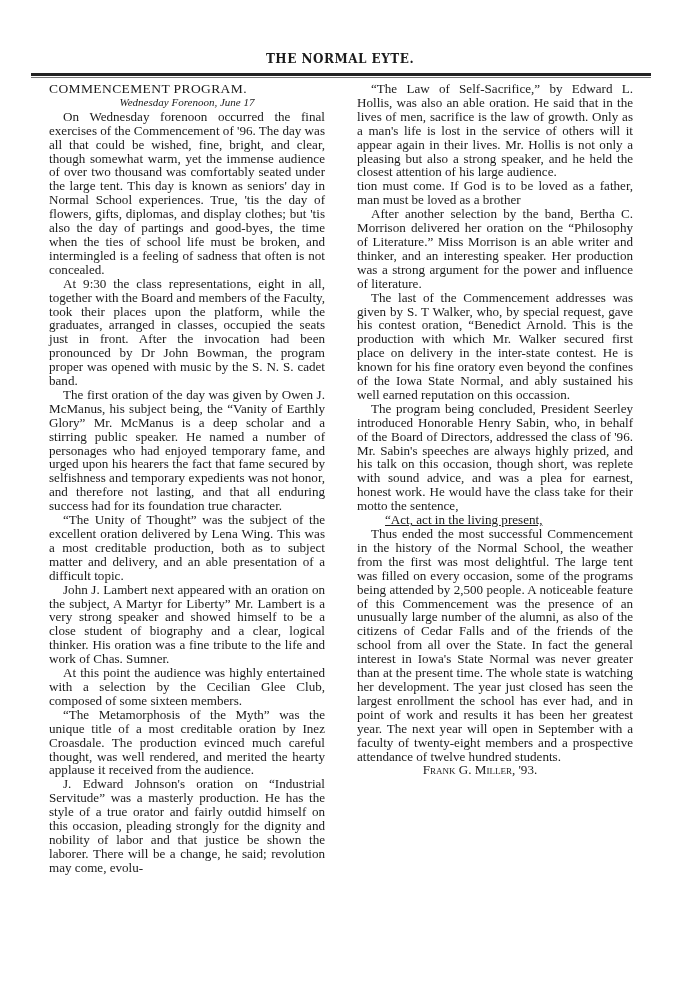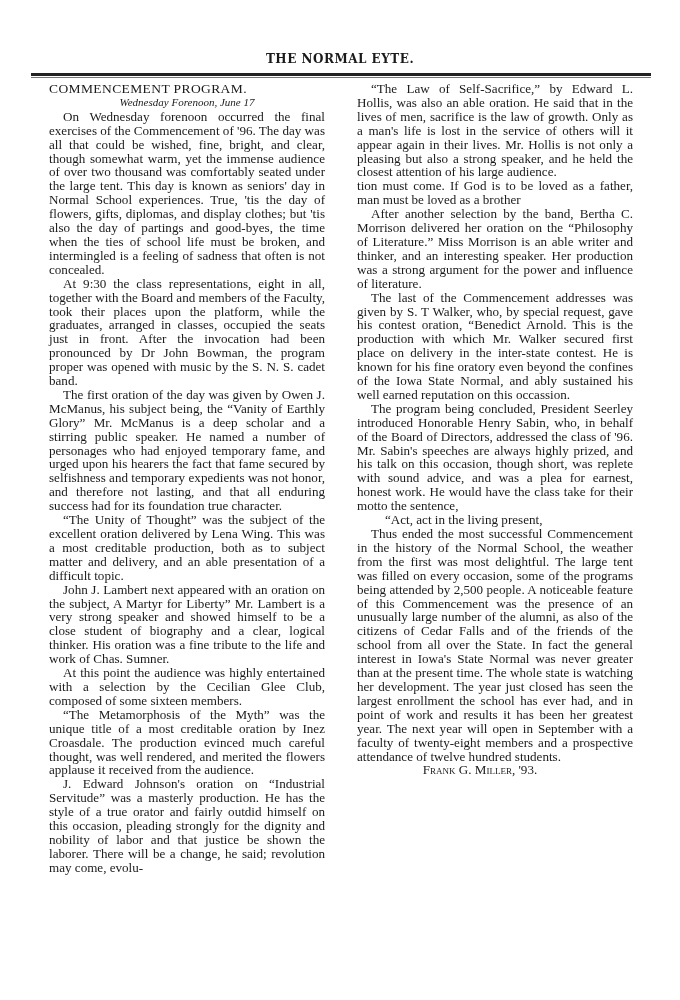--- a/index.html
+++ b/index.html
@@ -6,42 +6,42 @@
   body { width: 680px; height: 1000px; position: relative; overflow: hidden; font-family: "Liberation Serif", "DejaVu Serif", serif; color: #1a1a1a; }
   .masthead { position: absolute; top: 52px; left: 0; width: 680px; text-align: center; font-family: "DejaVu Serif", serif; font-weight: bold; font-size: 12px; letter-spacing: 0.5px; }
   .rule { position: absolute; top: 73px; left: 31px; width: 620px; height: 3px; background: #222; }
   .rule2 { position: absolute; top: 77px; left: 31px; width: 620px; height: 1px; background: #777; }
   .col { position: absolute; top: 82px; width: 276px; font-size: 13.1px; line-height: 13.9px; text-align: justify; }
   .col.left { left: 49px; }
   .col.right { left: 357px; }
   .col p { margin: 0; text-indent: 14px; }
   .title { text-align: left; font-size: 13.5px; letter-spacing: 0.4px; margin: 2px 0 4px 0; text-indent: 0 !important; }
   .subtitle { text-align: center; font-style: italic; font-size: 11px; margin-bottom: 3px; text-indent: 0 !important; }
-  .verse { margin: 8px 0 8px 0; padding-left: 28px; text-indent: 0 !important; text-align: left; }
+  .verse { margin: 8px 0 8px 0; padding-left: 28px; text-indent: 0 !important; text-align: left; text-decoration: underline; }
   .verse span { display: block; }
   .verse span.l2 { padding-left: 7px; }
   .sig { text-align: center; padding-right: 30px; font-variant: small-caps; text-indent: 0 !important; }
 </style>
 </head>
 <body>
 
 <div class="masthead">THE NORMAL EYTE.</div>
 <div class="rule"></div>
 <div class="rule2"></div>
 
 <div class="col left">
   <p class="title">COMMENCEMENT PROGRAM.</p>
   <p class="subtitle">Wednesday Forenoon, June 17</p>
   <p>On Wednesday forenoon occurred the final exercises of the Commencement of '96. The day was all that could be wished, fine, bright, and clear, though somewhat warm, yet the immense audience of over two thousand was comfortably seated under the large tent. This day is known as seniors' day in Normal School experiences. True, 'tis the day of flowers, gifts, diplomas, and display clothes; but 'tis also the day of partings and good-byes, the time when the ties of school life must be broken, and intermingled is a feeling of sadness that often is not concealed.</p>
   <p>At 9:30 the class representations, eight in all, together with the Board and members of the Faculty, took their places upon the platform, while the graduates, arranged in classes, occupied the seats just in front. After the invocation had been pronounced by Dr John Bowman, the program proper was opened with music by the S. N. S. cadet band.</p>
   <p>The first oration of the day was given by Owen J. McManus, his subject being, the “Vanity of Earthly Glory” Mr. McManus is a deep scholar and a stirring public speaker. He named a number of personages who had enjoyed temporary fame, and urged upon his hearers the fact that fame secured by selfishness and temporary expedients was not honor, and therefore not lasting, and that all enduring success had for its foundation true character.</p>
   <p>“The Unity of Thought” was the subject of the excellent oration delivered by Lena Wing. This was a most creditable production, both as to subject matter and delivery, and an able presentation of a difficult topic.</p>
   <p>John J. Lambert next appeared with an oration on the subject, A Martyr for Liberty” Mr. Lambert is a very strong speaker and showed himself to be a close student of biography and a clear, logical thinker. His oration was a fine tribute to the life and work of Chas. Sumner.</p>
   <p>At this point the audience was highly entertained with a selection by the Cecilian Glee Club, composed of some sixteen members.</p>
-  <p>“The Metamorphosis of the Myth” was the unique title of a most creditable oration by Inez Croasdale. The production evinced much careful thought, was well rendered, and merited the flowers applause it received from the audience.</p>
+  <p>“The Metamorphosis of the Myth” was the unique title of a most creditable oration by Inez Croasdale. The production evinced much careful thought, was well rendered, and merited the hearty applause it received from the audience.</p>
   <p>J. Edward Johnson's oration on “Industrial Servitude” was a masterly production. He has the style of a true orator and fairly outdid himself on this occasion, pleading strongly for the dignity and nobility of labor and that justice be shown the laborer. There will be a change, he said; revolution may come, evolu-</p>
 </div>
 
 <div class="col right">
   <p>“The Law of Self-Sacrifice,” by Edward L. Hollis, was also an able oration. He said that in the lives of men, sacrifice is the law of growth. Only as a man's life is lost in the service of others will it appear again in their lives. Mr. Hollis is not only a pleasing but also a strong speaker, and he held the closest attention of his large audience.</p>
   <p style="text-indent:0">tion must come. If God is to be loved as a father, man must be loved as a brother</p>
   <p>After another selection by the band, Bertha C. Morrison delivered her oration on the “Philosophy of Literature.” Miss Morrison is an able writer and thinker, and an interesting speaker. Her production was a strong argument for the power and influence of literature.</p>
   <p>The last of the Commencement addresses was given by S. T Walker, who, by special request, gave his contest oration, “Benedict Arnold. This is the production with which Mr. Walker secured first place on delivery in the inter-state contest. He is known for his fine oratory even beyond the confines of the Iowa State Normal, and ably sustained his well earned reputation on this occassion.</p>
   <p>The program being concluded, President Seerley introduced Honorable Henry Sabin, who, in behalf of the Board of Directors, addressed the class of '96. Mr. Sabin's speeches are always highly prized, and his talk on this occasion, though short, was replete with sound advice, and was a plea for earnest, honest work. He would have the class take for their motto the sentence,</p>
   <p class="verse">

